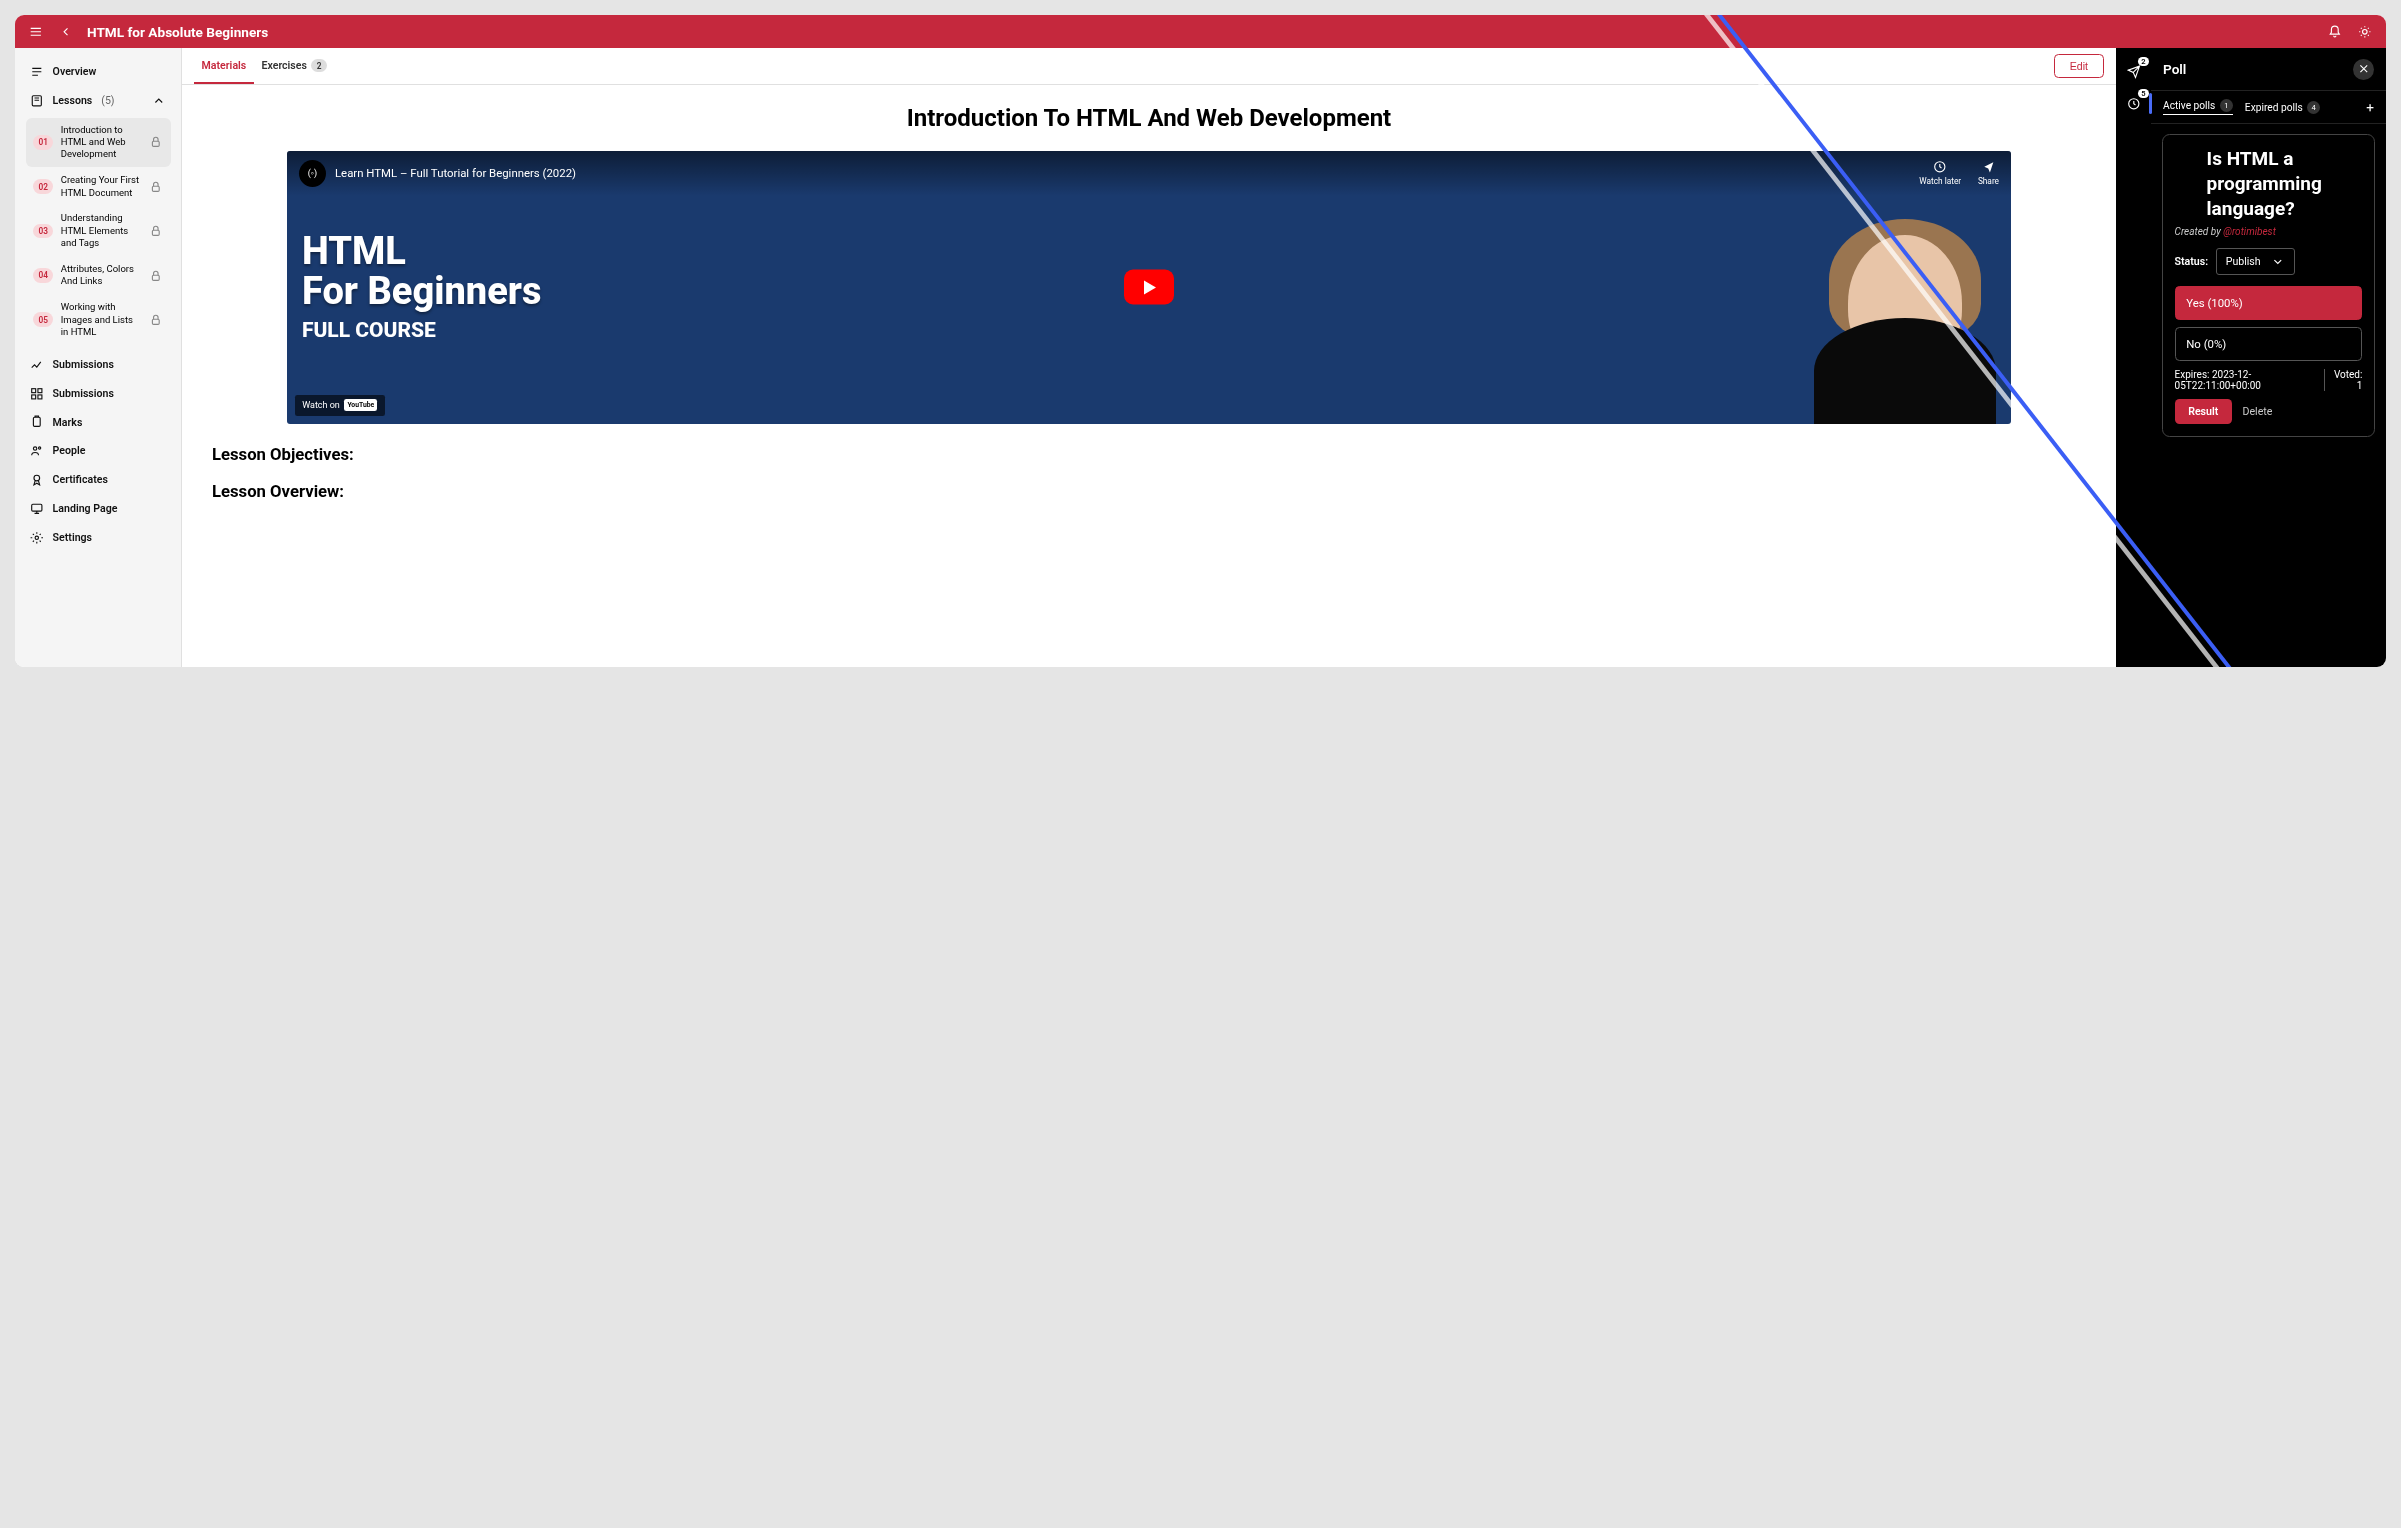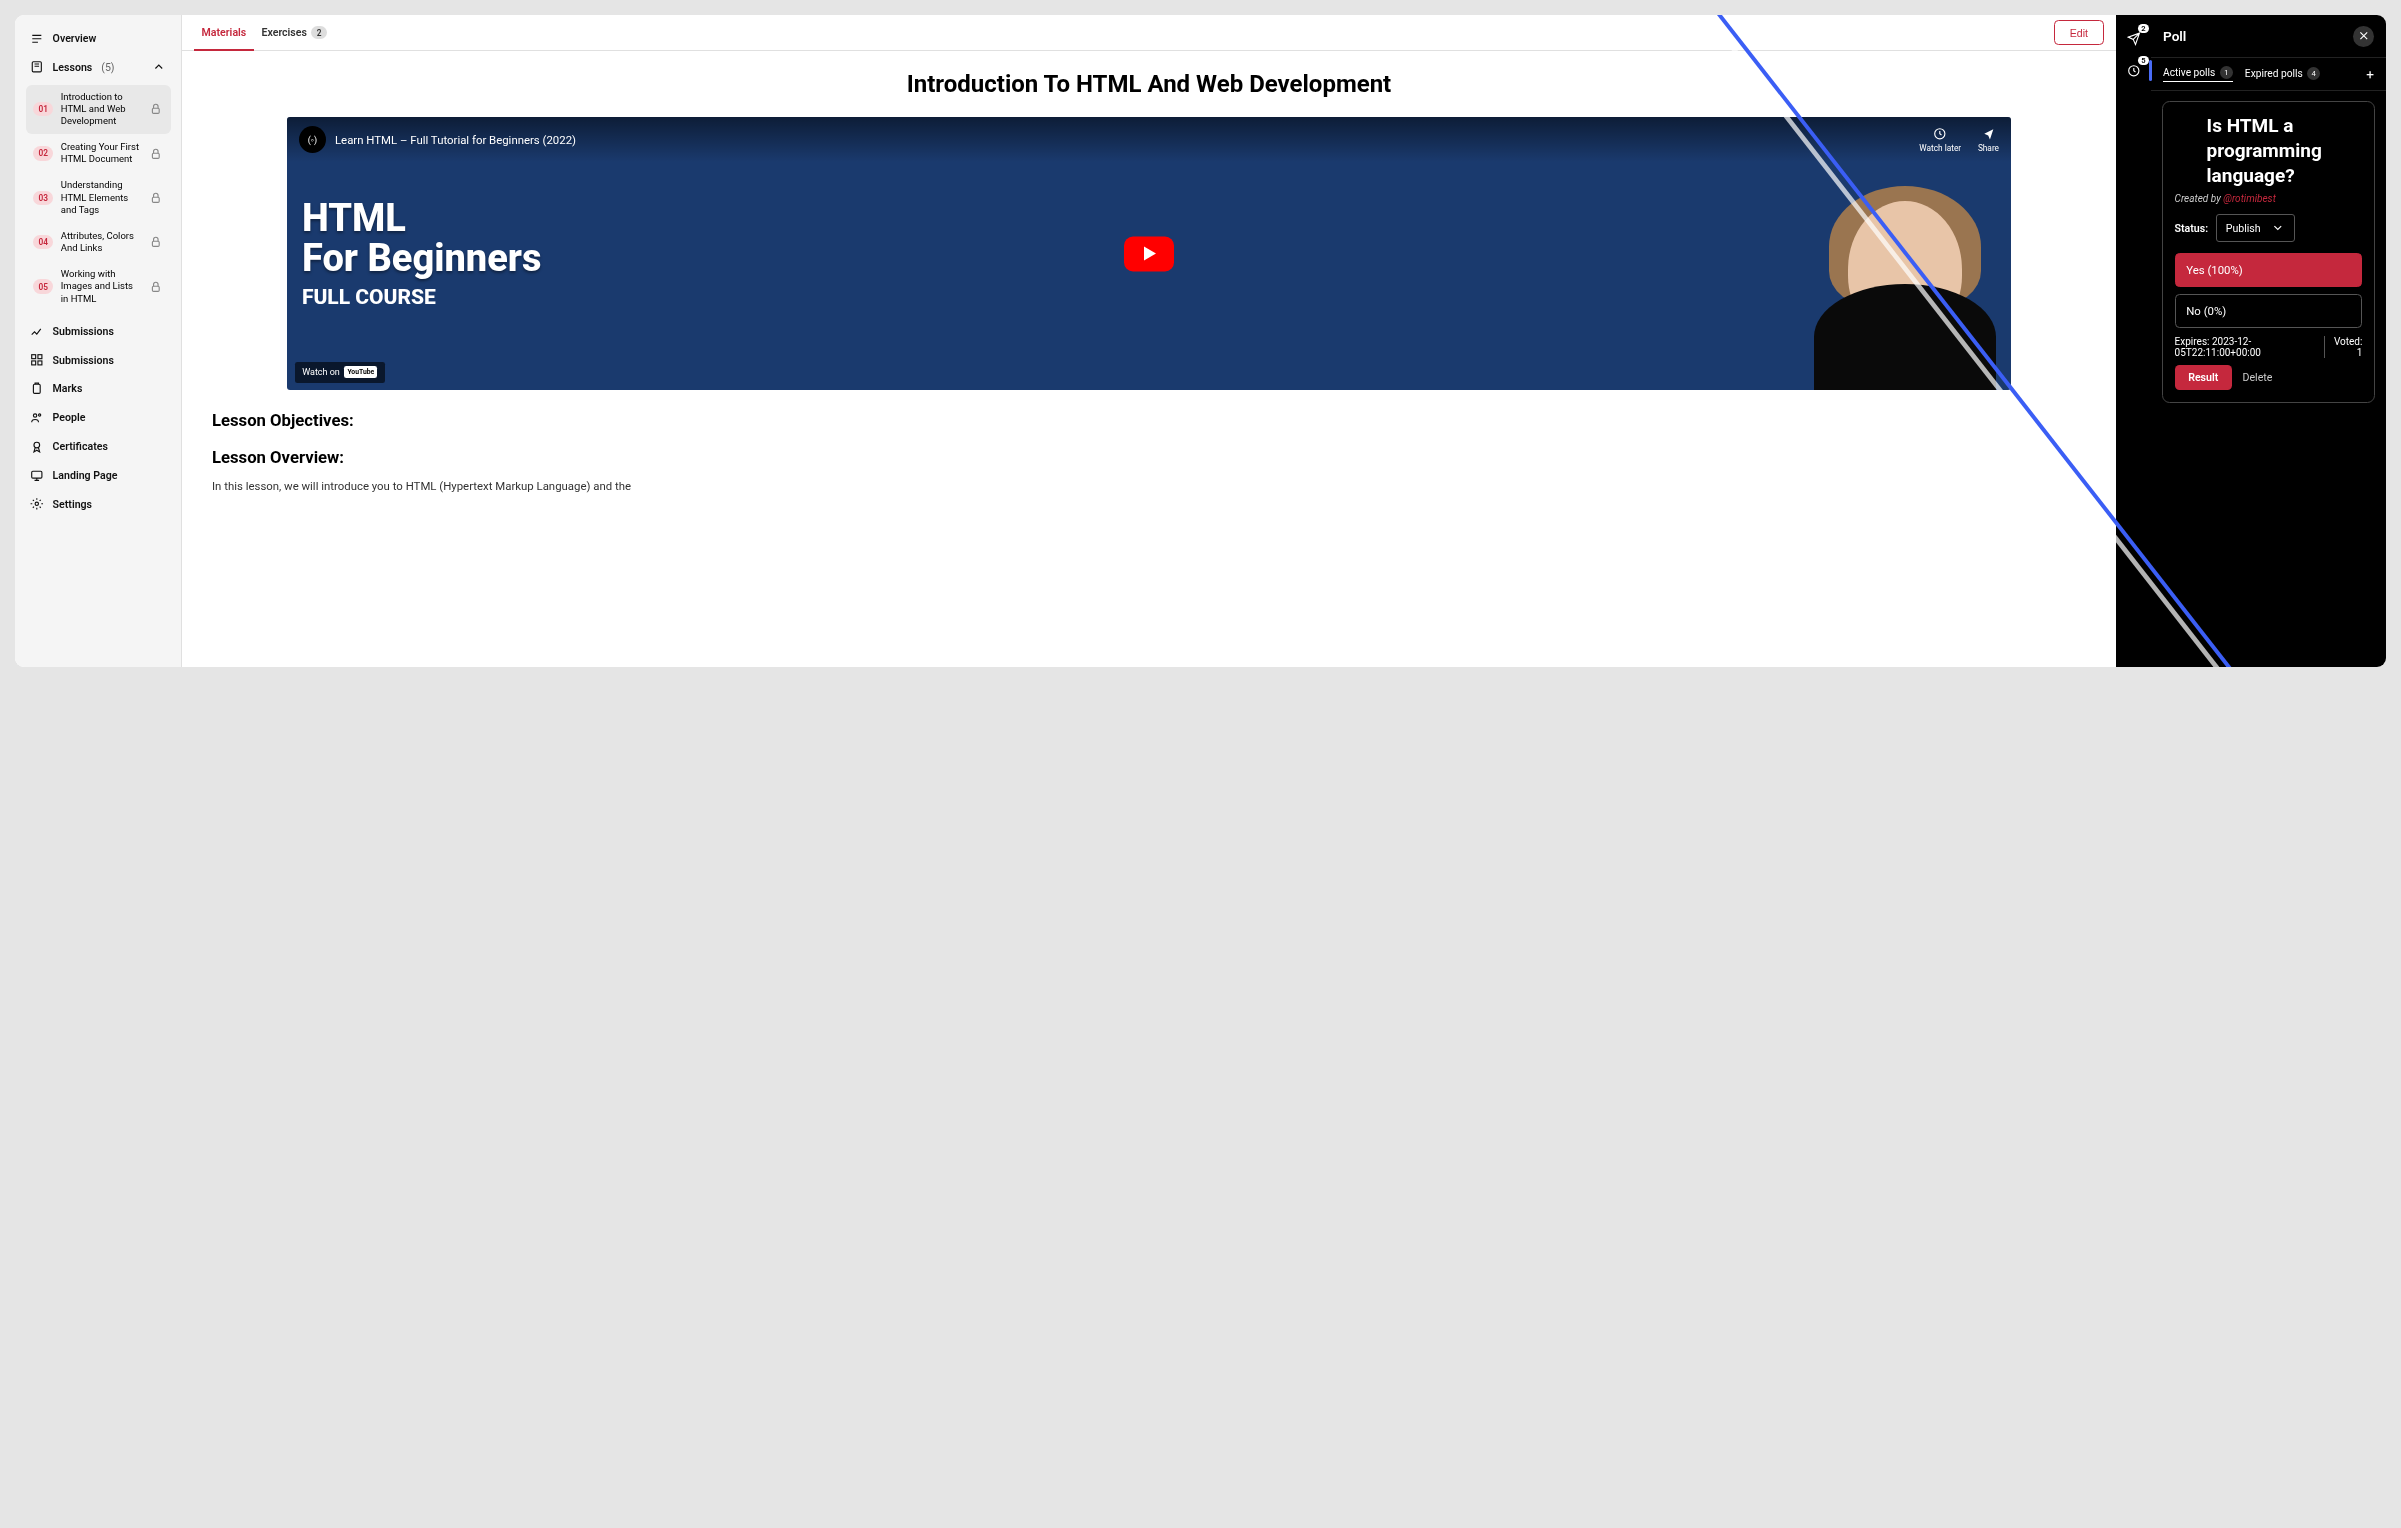--- a/index.html
+++ b/index.html
@@ -85,20 +85,45 @@
 .diag.white { top: 0; right: 28.5%; height: 100%; width: 0; border-left: 6.8px solid rgba(255,255,255,0.7); transform: skewX(38deg); transform-origin: top; }
 svg { width: 13.6px; height: 13.6px; }
 </style>
 </head>
 <body>
 
 <div class="app">
   <div class="diag white"></div>
   <div class="diag blue"></div>
 
+  <div class="header">
+    <div class="icon-btn">
+      <svg viewBox="0 0 24 24" fill="none" stroke="#fff" stroke-width="2">
+          <path d="M3 6h18M3 12h18M3 18h18"></path>
+        </svg>
+    </div>
+    <div class="icon-btn">
+      <svg viewBox="0 0 24 24" fill="none" stroke="#fff" stroke-width="2">
+          <path d="M15 6l-6 6 6 6"></path>
+        </svg>
+    </div>
+    <div class="header-title">HTML for Absolute Beginners</div>
+    <div class="header-spacer"></div>
+    <div class="icon-btn">
+      <svg viewBox="0 0 24 24" fill="none" stroke="#fff" stroke-width="2">
+          <path d="M6 8a6 6 0 0112 0v5l2 3H4l2-3V8zM10 19a2 2 0 004 0"></path>
+        </svg>
+    </div>
+    <div class="icon-btn">
+      <svg viewBox="0 0 24 24" fill="none" stroke="#fff" stroke-width="2">
+          <circle cx="12" cy="12" r="4"></circle>
+          <path d="M12 2v2M12 20v2M4 12H2M22 12h-2M5 5l1.5 1.5M17.5 17.5L19 19M5 19l1.5-1.5M17.5 6.5L19 5"></path>
+        </svg>
+    </div>
+  </div>
 
   <div class="body">
 
     <div class="sidebar">
       <div class="nav-item">
         <svg viewBox="0 0 24 24" fill="none" stroke="currentColor" stroke-width="2">
             <path d="M4 6h16M4 12h16M4 18h10"></path>
           </svg>
         <span>Overview</span>
       </div>
@@ -263,21 +288,20 @@
             <div class="play-btn"></div>
             <div class="watch-on">
               <span>Watch on</span>
               <span class="yt-mini">YouTube</span>
             </div>
           </div>
 
           <h2 class="section-title">Lesson Objectives:</h2>
 
           <h2 class="section-title">Lesson Overview:</h2>
-          <p class="overview-text">In this lesson, we will introduce you to HTML (Hypertext Markup Language) and the</p>
         </div>
       </div>
 
       <div class="right-rail">
         <div class="rail-btn">
           <svg viewBox="0 0 24 24" fill="none" stroke="#fff" stroke-width="2">
               <path d="M22 2L11 13M22 2l-7 20-4-9-9-4 20-7z"></path>
             </svg>
           <span class="rail-badge">2</span>
         </div>

